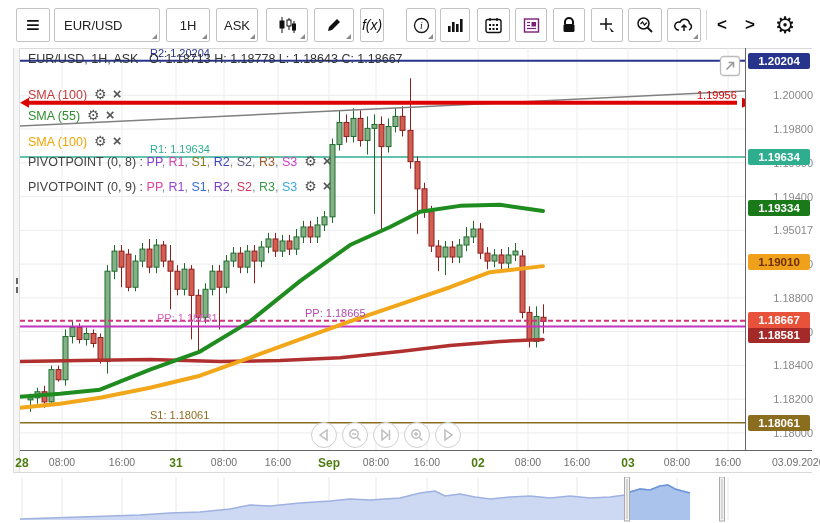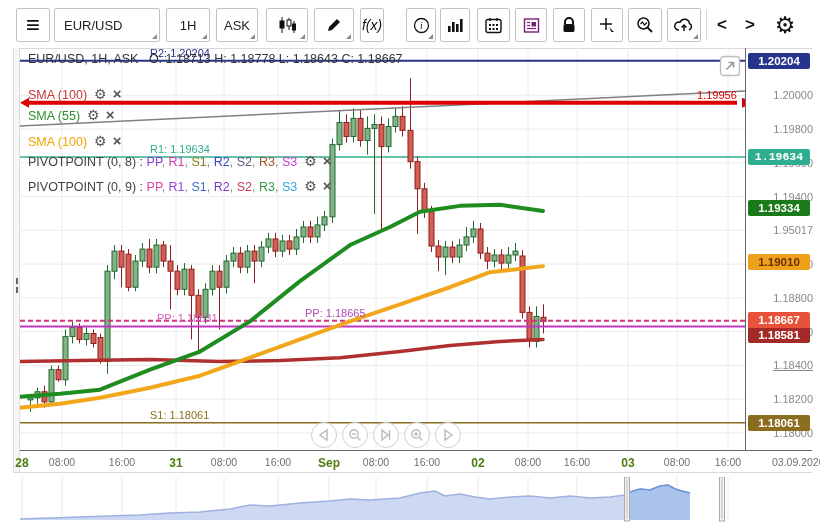--- a/index.html
+++ b/index.html
@@ -415,25 +415,25 @@
 <div class="axis-line" style="left:20px;top:450px;width:792px;height:1px"></div>
 <div id="price-axis">
     <div class="pa-label" style="top: 89.2743px;">1.20000</div>
     <div class="pa-label" style="top: 123.042px;">1.19800</div>
     <div class="pa-label" style="top: 156.809px;">1.19600</div>
     <div class="pa-label" style="top: 190.576px; margin-left: 38px;">1.19400</div>
     <div class="pa-label" style="top: 224.344px;">1.95017</div>
     <div class="pa-label" style="top: 258.111px;">1.19000</div>
     <div class="pa-label" style="top: 291.878px;">1.18800</div>
     <div class="pa-label" style="top: 325.646px;">1.18600</div>
-    <div class="pa-label" style="top: 359.413px; text-decoration: underline;">1.18400</div>
+    <div class="pa-label" style="top: 359.413px;">1.18400</div>
     <div class="pa-label" style="top: 393.18px;">1.18200</div>
     <div class="pa-label" style="top: 426.948px;">1.18000</div>
     <div class="pa-badge" style="top: 52.8316px; background: rgb(38, 52, 140); color: rgb(255, 255, 255); z-index: 3;">1.20204</div>
-    <div class="pa-badge" style="top: 149.068px; background: rgb(47, 174, 143); color: rgb(255, 255, 255); z-index: 3; font-family: Liberation Mono, monospace;">1.19634</div>
+    <div class="pa-badge" style="top: 149.068px; background: rgb(47, 174, 143); color: rgb(255, 255, 255); z-index: 3;">1.19634</div>
     <div class="pa-badge" style="top: 199.719px; background: rgb(26, 122, 26); color: rgb(255, 255, 255); z-index: 3;">1.19334</div>
     <div class="pa-badge" style="top: 254.423px; background: rgb(240, 161, 27); color: rgb(107, 47, 0); z-index: 3;">1.19010</div>
     <div class="pa-badge" style="top: 318.412px; background: rgb(224, 99, 192); color: rgb(255, 255, 255); z-index: 3;">1.18631</div>
     <div class="pa-badge" style="top: 414.648px; background: rgb(138, 109, 31); color: rgb(255, 255, 255); z-index: 3;">1.18061</div>
     <div class="pa-badge" style="top: 326.853px; background: rgb(164, 42, 42); color: rgb(255, 255, 255); z-index: 4;">1.18581</div>
     <div class="pa-badge" style="top: 312.333px; background: rgb(232, 82, 58); color: rgb(255, 255, 255); z-index: 5;">1.18667</div>
   </div>
 <div id="time-axis">
     <div class="ta-label ta-bold" style="left: 22px;">28</div>
     <div class="ta-label" style="left: 62px;">08:00</div>

